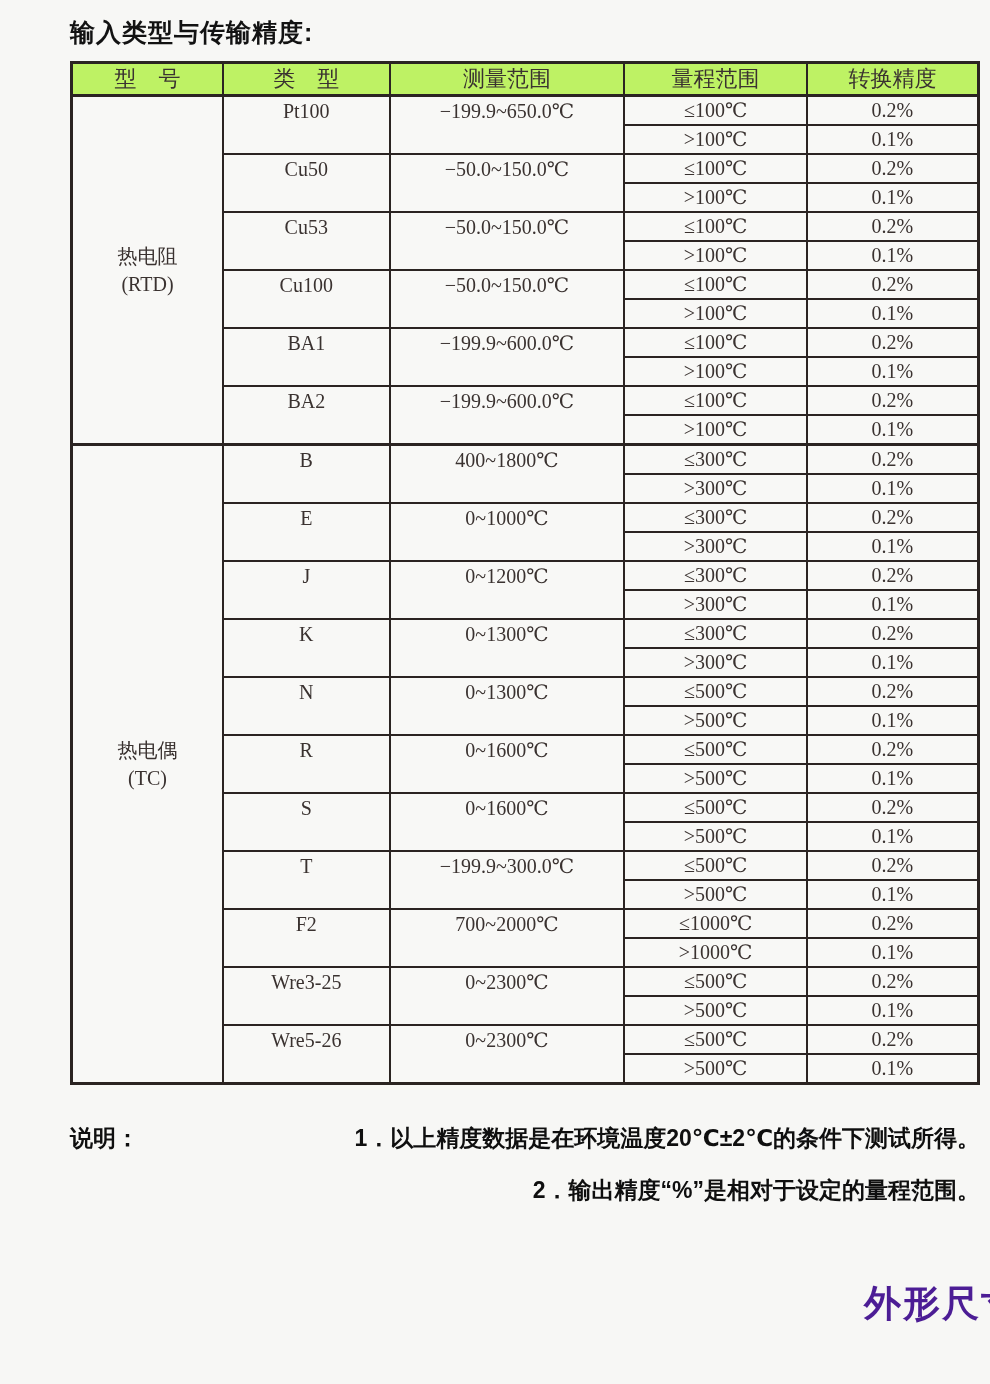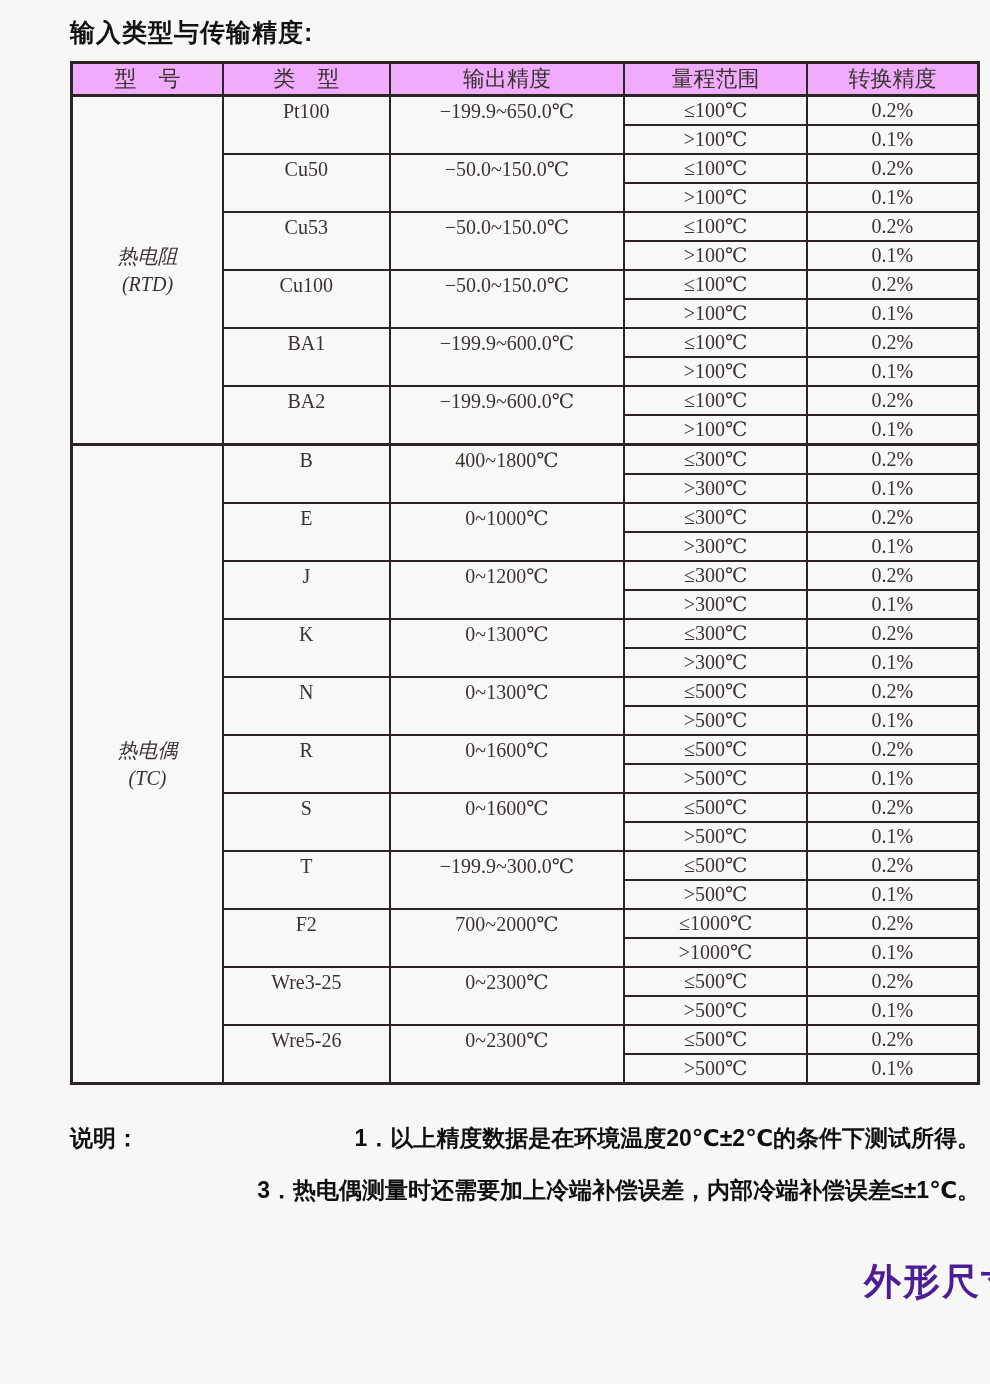--- a/index.html
+++ b/index.html
@@ -35,21 +35,21 @@
     font-family: "Liberation Serif", "DejaVu Serif", serif;
   }
   .spec-table th, .spec-table td {
     border: 2px solid #2b2422;
     text-align: center;
     vertical-align: middle;
     padding: 0 2px;
     overflow: hidden;
   }
   .spec-table thead th {
-    background: #f0abfc;
+    background: #bef264;
     font-weight: normal;
     font-size: 22px;
     height: 30px;
     border-bottom: 3px solid #2b2422;
   }
   .spec-table td {
     font-size: 20px;
     height: 27px;
     line-height: 27px;
   }
@@ -61,21 +61,20 @@
   }
   .spec-table td.type-cell,
   .spec-table td.measure-range-cell {
     vertical-align: top;
     padding-top: 1px;
     margin-top: 24px;
   }
   .spec-table td.model-cell {
     vertical-align: middle;
     line-height: 28px;
-    font-style: italic;
   }
   .notes {
     margin: 38px 0 0 40px;
     font-size: 23px;
     font-weight: bold;
     color: #0f0f0f;
     width: 910px;
   }
   .note-row {
     display: flex;
@@ -108,21 +107,21 @@
       <col style="width:151px">
       <col style="width:166px">
       <col style="width:234px">
       <col style="width:182px">
       <col style="width:171px">
     </colgroup>
     <thead>
       <tr>
         <th>型　号</th>
         <th>类　型</th>
-        <th>输出精度</th>
+        <th>测量范围</th>
         <th>量程范围</th>
         <th>转换精度</th>
       </tr>
     </thead>
     <tbody>
         <tr class="pair-first">
           <td class="model-cell" rowspan="12">
             <div>热电阻</div>
             <div>(RTD)</div>
           </td>
@@ -302,19 +301,22 @@
       </tbody>
   </table>
 
   <div class="notes">
     <div class="note-row">
       <span class="note-prefix">说明：</span>
       <span>1．以上精度数据是在环境温度20℃±2℃的条件下测试所得。</span>
     </div>
     <div class="note-row">
       <span class="note-prefix"></span>
-      <span>3．热电偶测量时还需要加上冷端补偿误差，内部冷端补偿误差≤±1℃。</span>
+      <span>2．输出精度“%”是相对于设定的量程范围。</span>
+    </div>
+    <div class="note-row">
+      <span class="note-prefix"></span>
     </div>
   </div>
 
   <div class="bottom-heading">外形尺寸</div>
 
 </div>
 
 </body></html>

